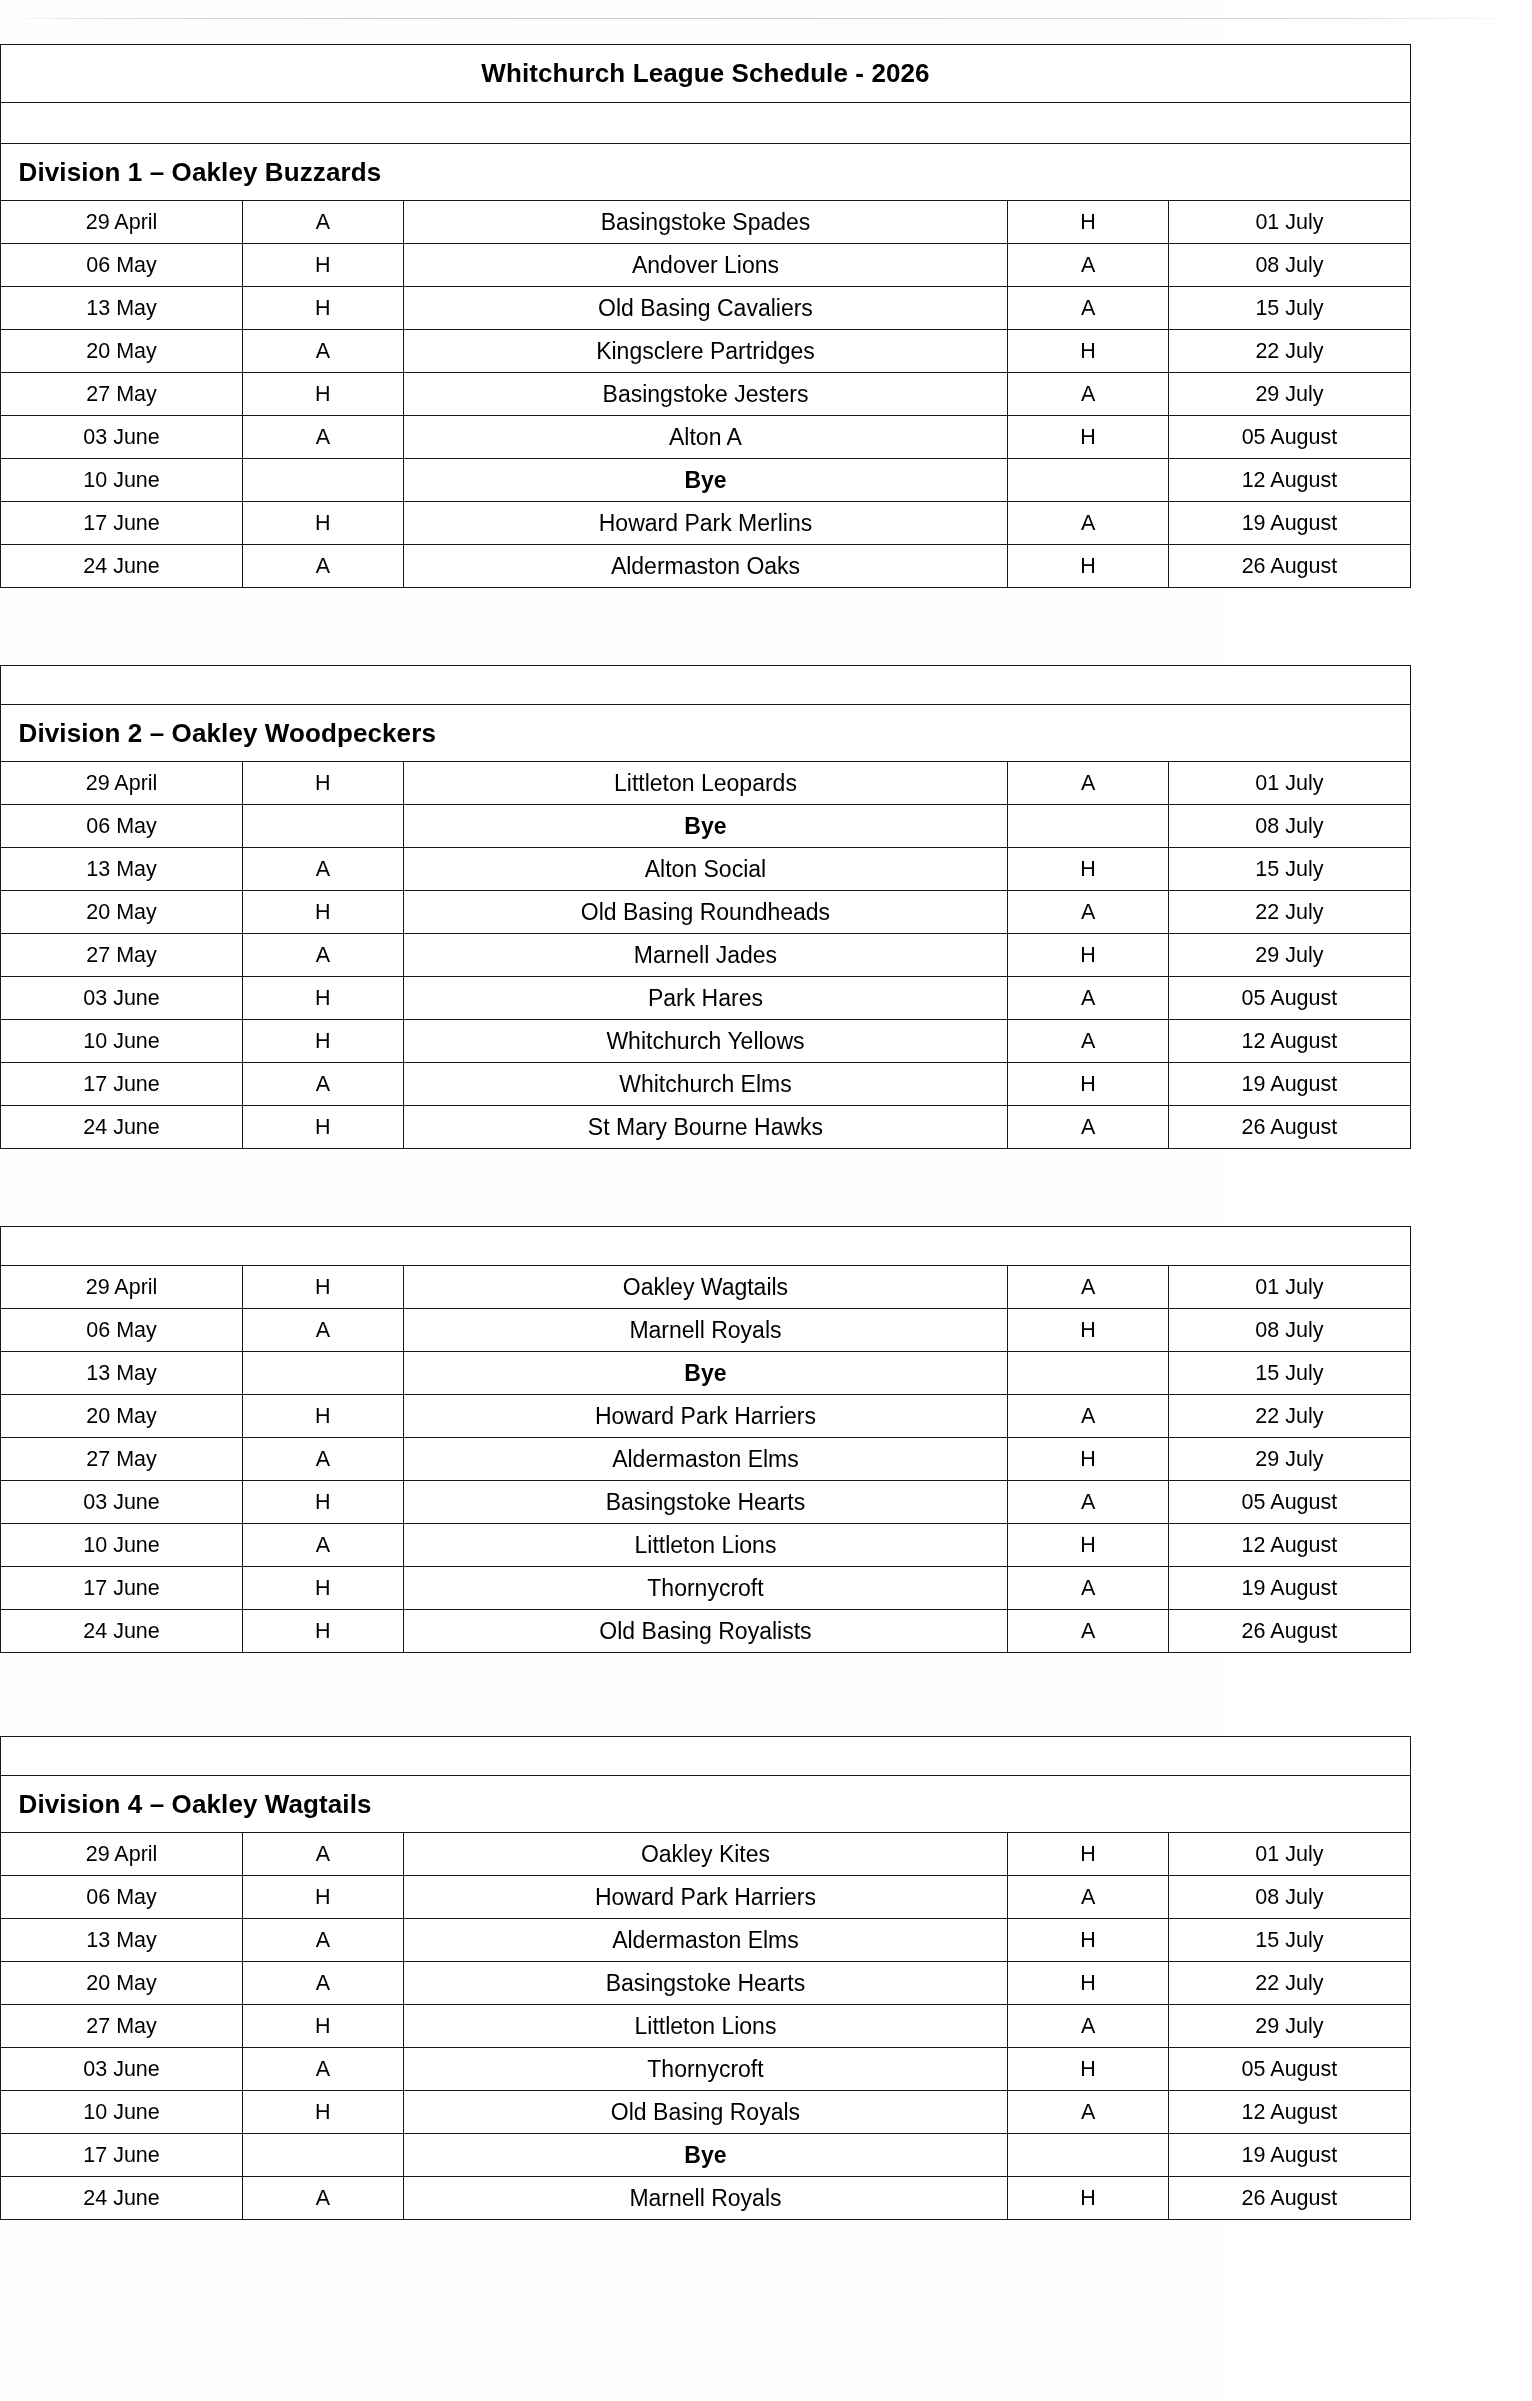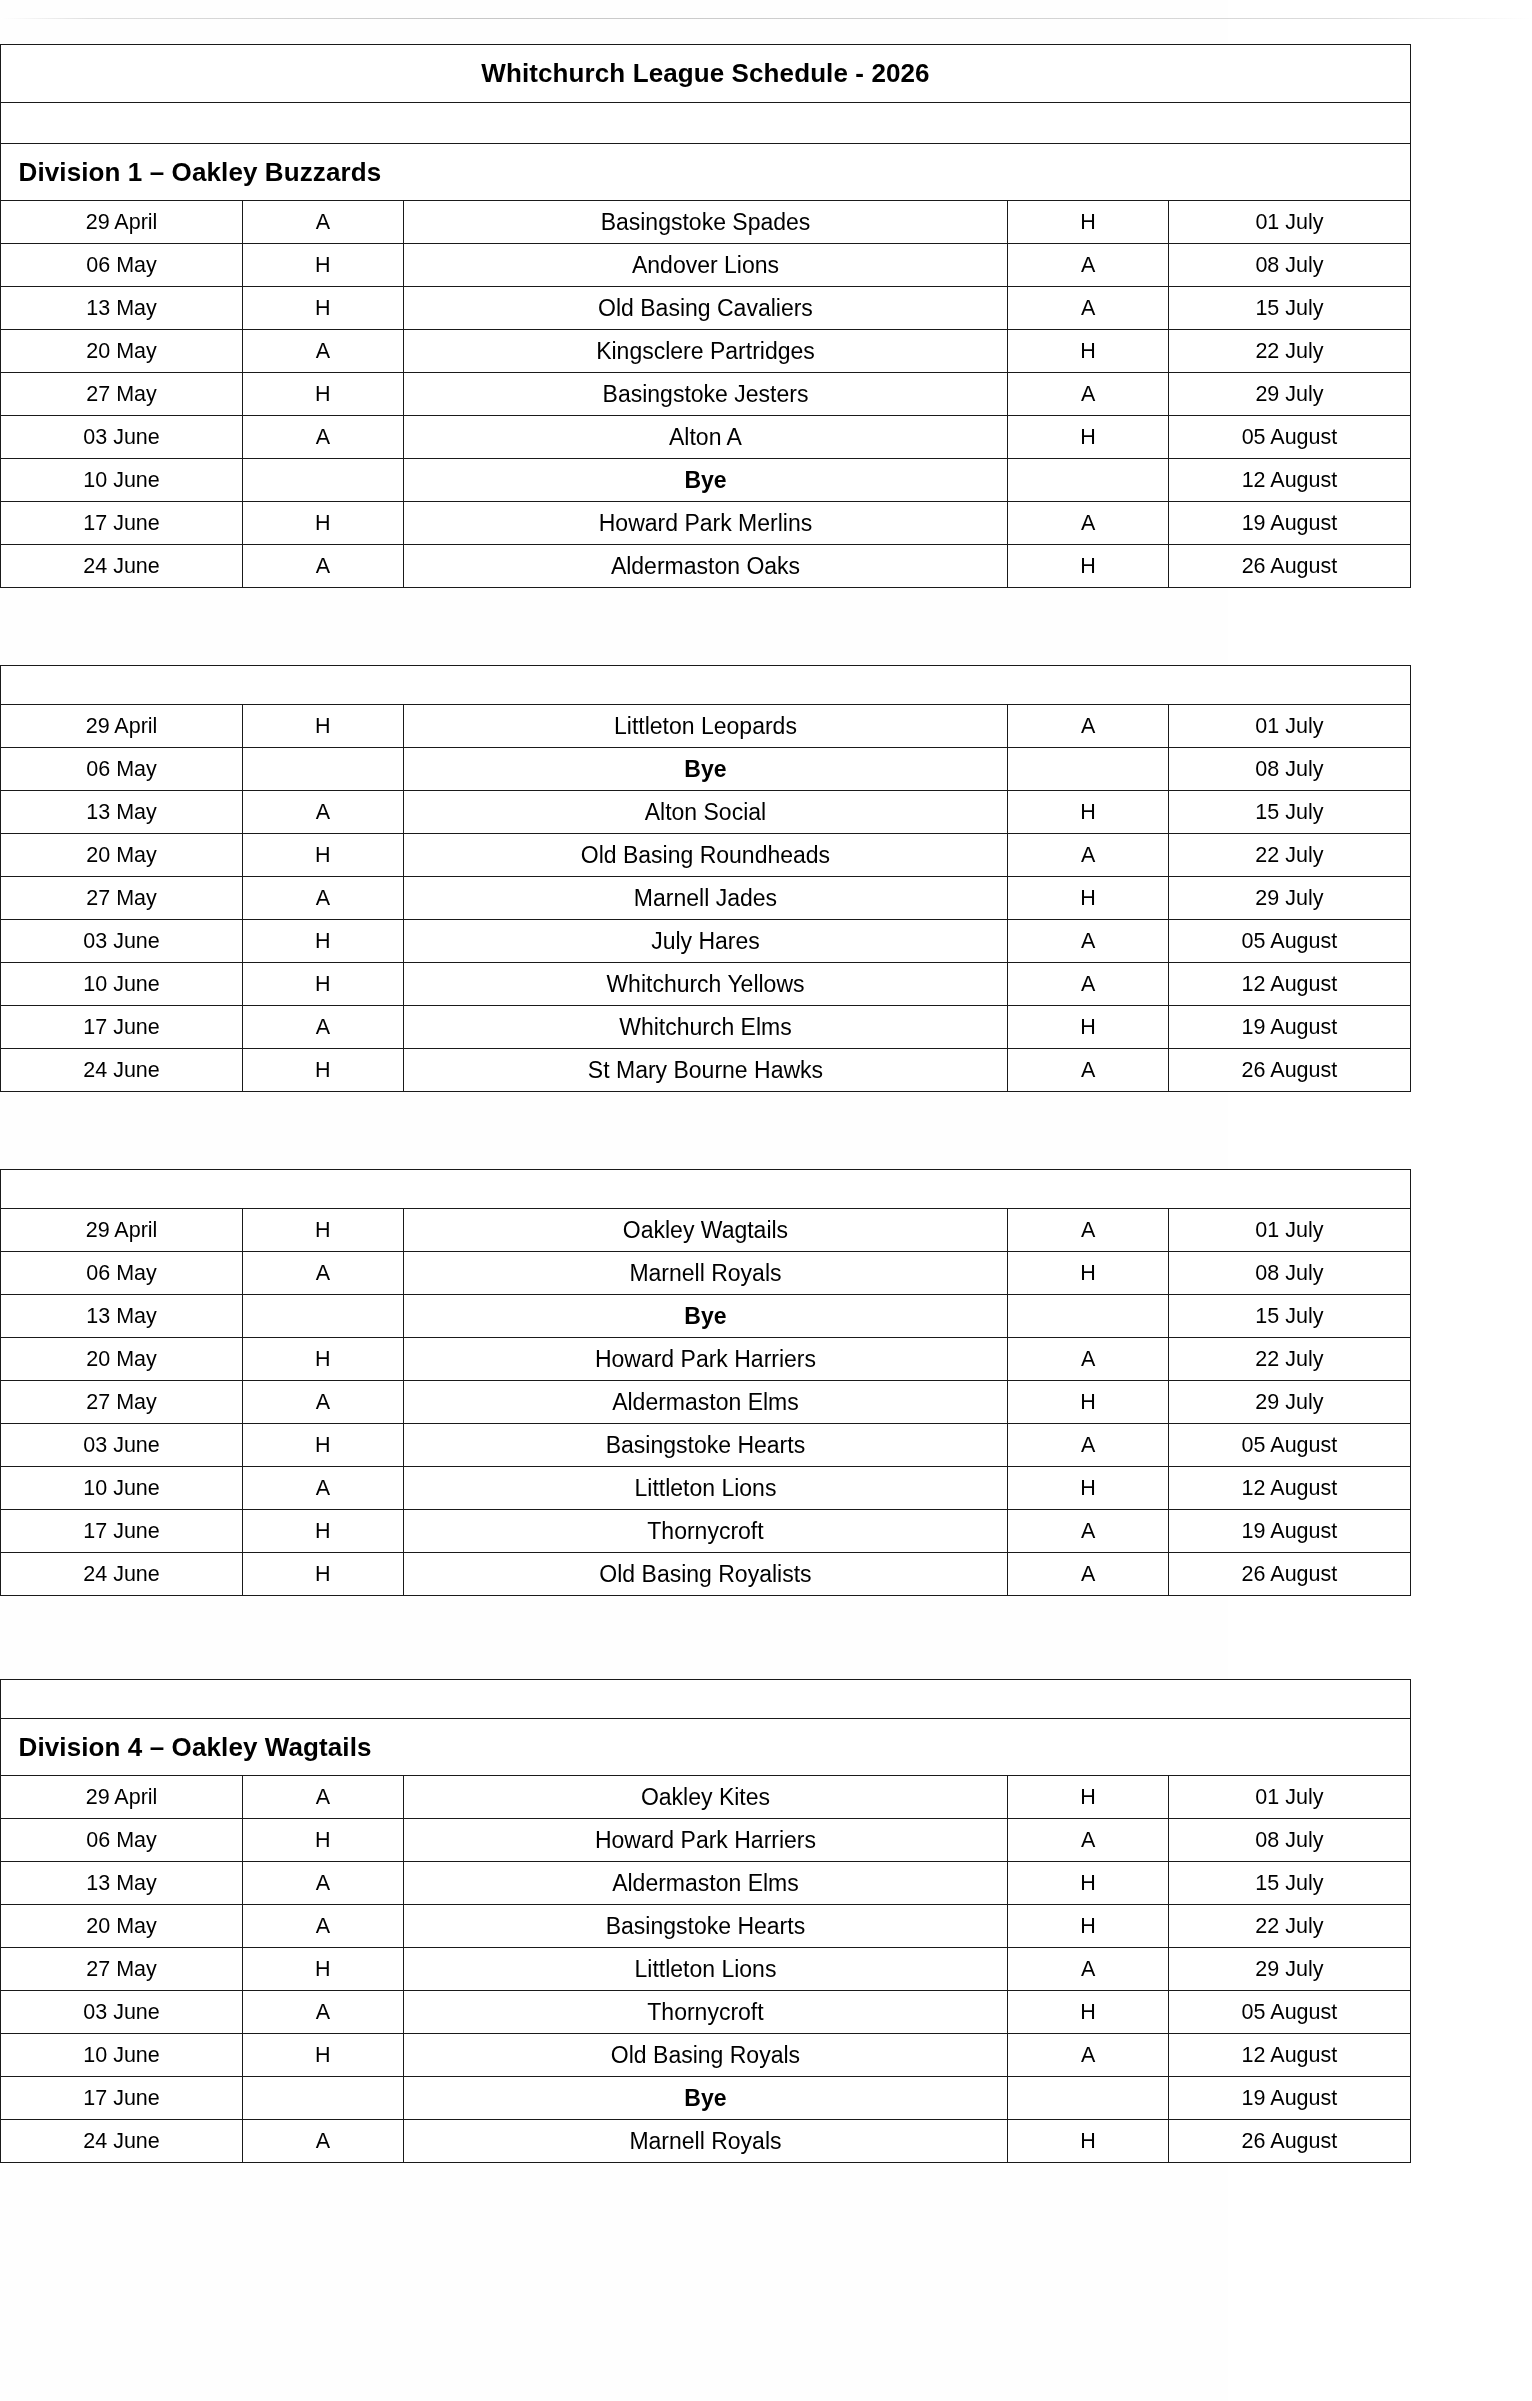--- a/index.html
+++ b/index.html
@@ -201,20 +201,23 @@
         <col class="c-date">
           <col class="c-venue">
           <col class="c-team">
           <col class="c-venue">
           <col class="c-date">
       </colgroup>
       <tbody>
         <tr class="preheader">
           <td colspan="5"></td>
         </tr>
+        <tr>
+          <td class="division-cell" colspan="5">Division 2 – Oakley Woodpeckers</td>
+        </tr>
 
         <tr class="fx">
           <td>29 April</td>
           <td>H</td>
           <td class="team-cell">Littleton Leopards</td>
           <td>A</td>
           <td>01 July</td>
         </tr>
         <tr class="fx">
           <td>06 May</td>
@@ -240,21 +243,21 @@
         <tr class="fx">
           <td>27 May</td>
           <td>A</td>
           <td class="team-cell">Marnell Jades</td>
           <td>H</td>
           <td>29 July</td>
         </tr>
         <tr class="fx">
           <td>03 June</td>
           <td>H</td>
-          <td class="team-cell">July Hares</td>
+          <td class="team-cell">Park Hares</td>
           <td>A</td>
           <td>05 August</td>
         </tr>
         <tr class="fx">
           <td>10 June</td>
           <td>H</td>
           <td class="team-cell">Whitchurch Yellows</td>
           <td>A</td>
           <td>12 August</td>
         </tr>

